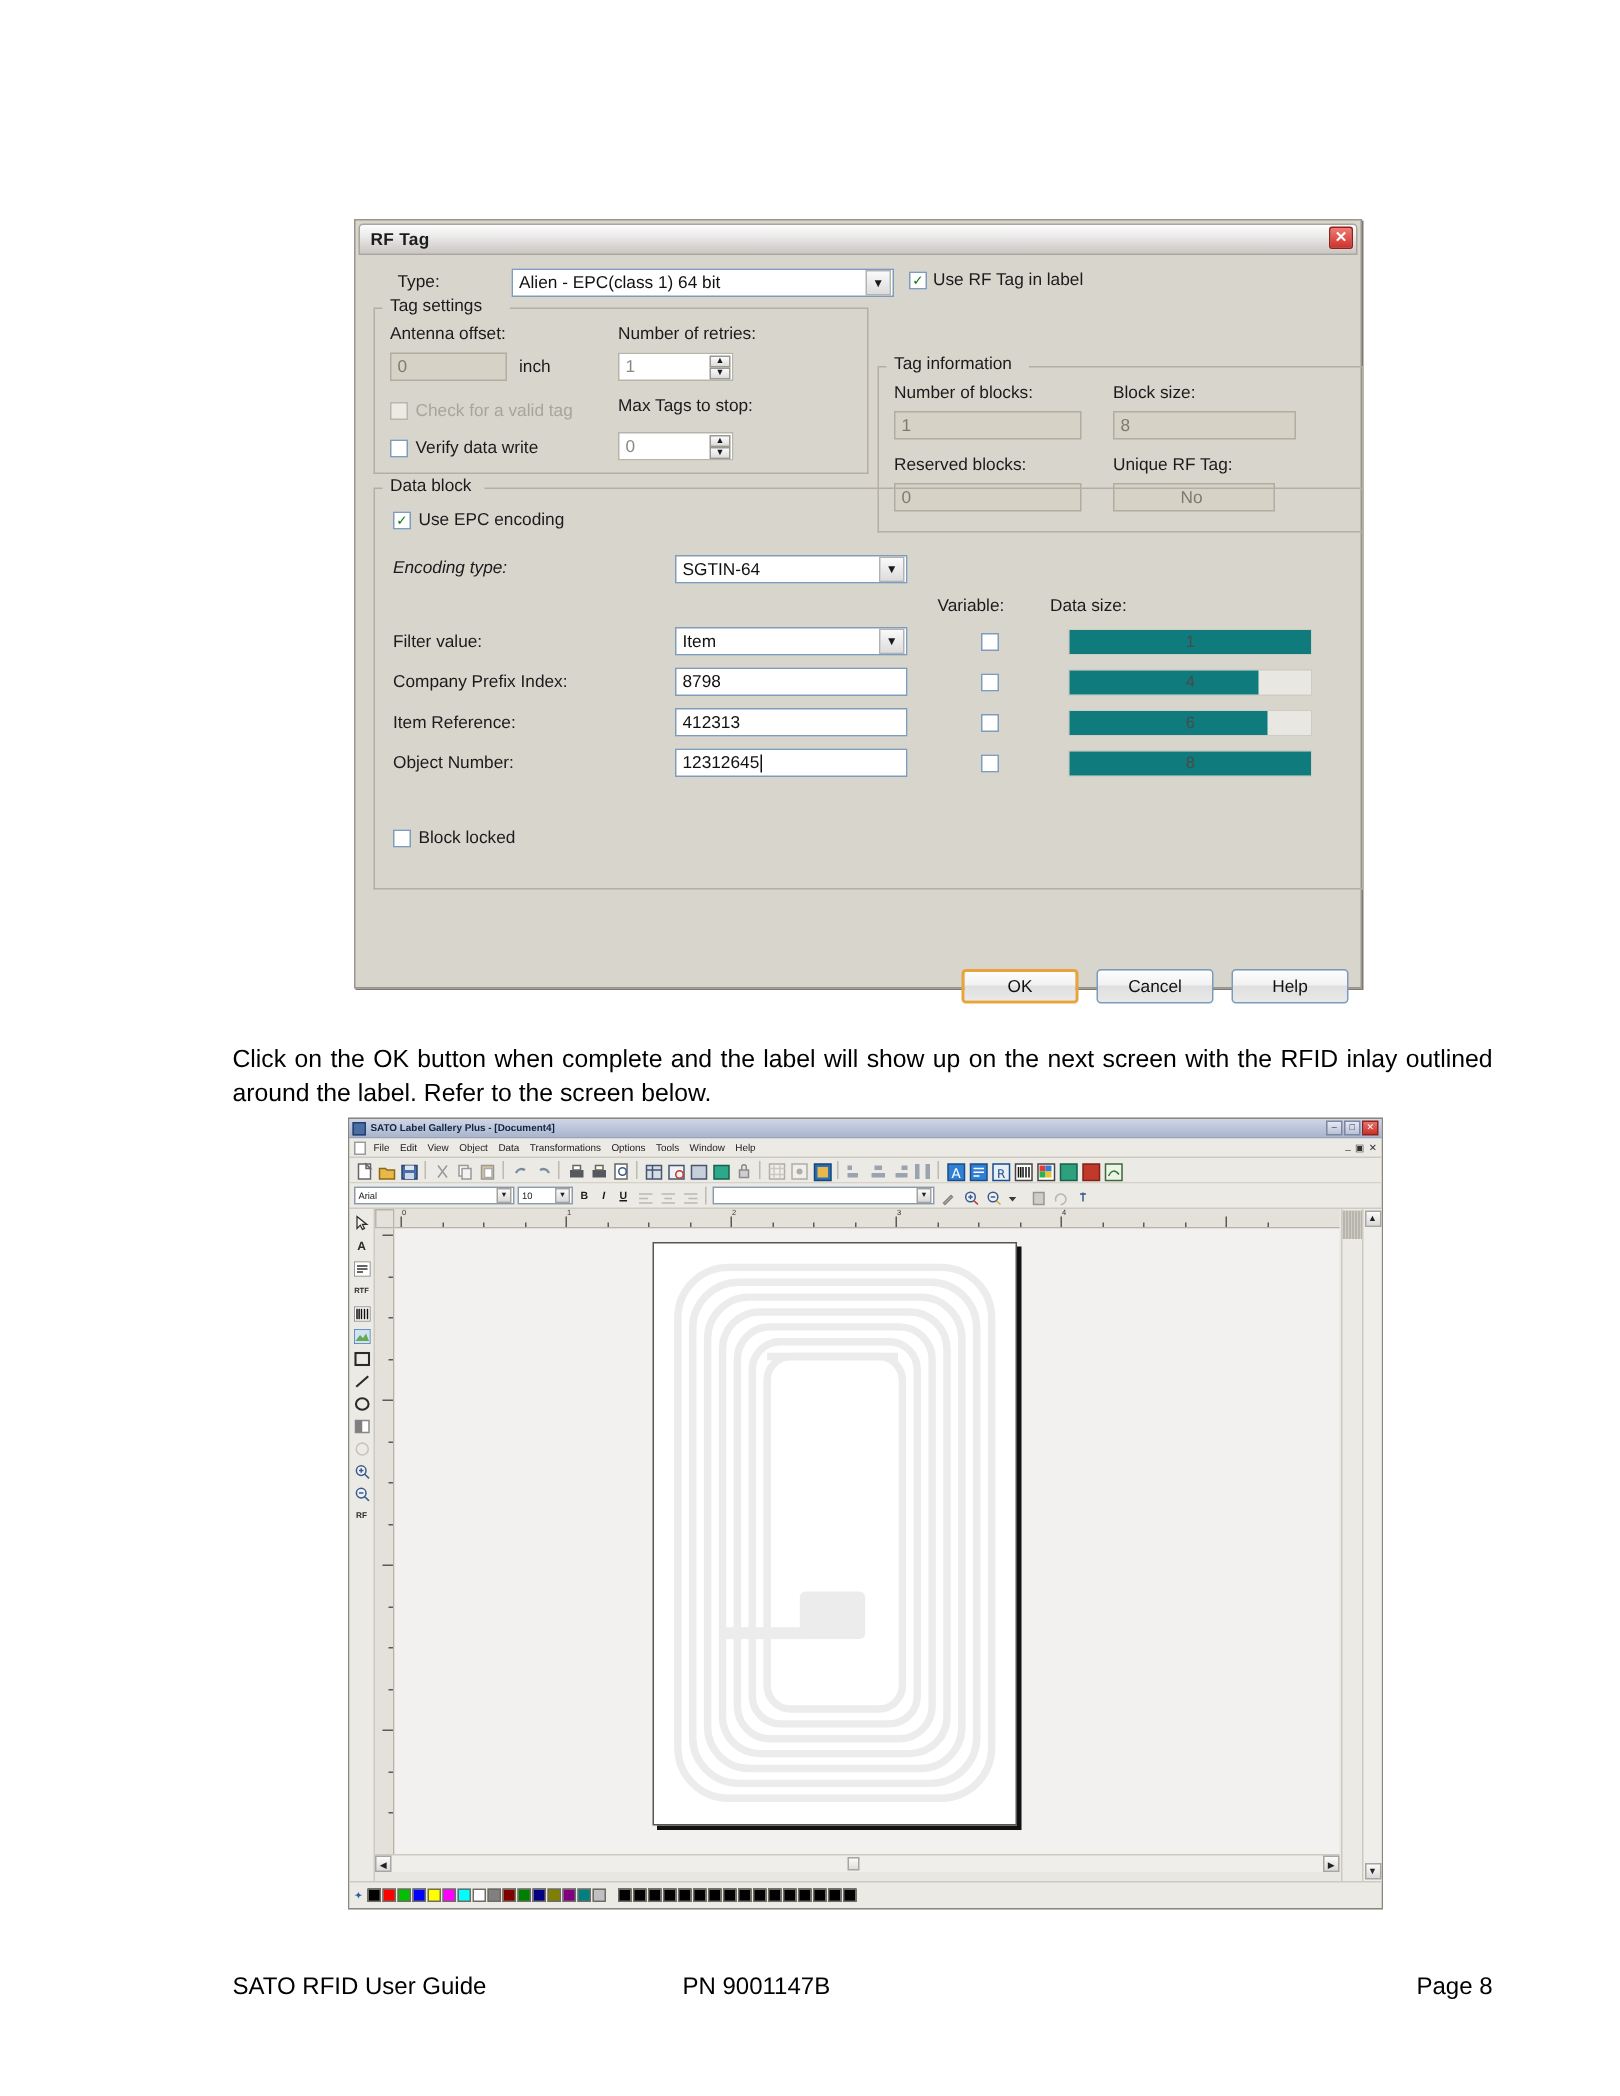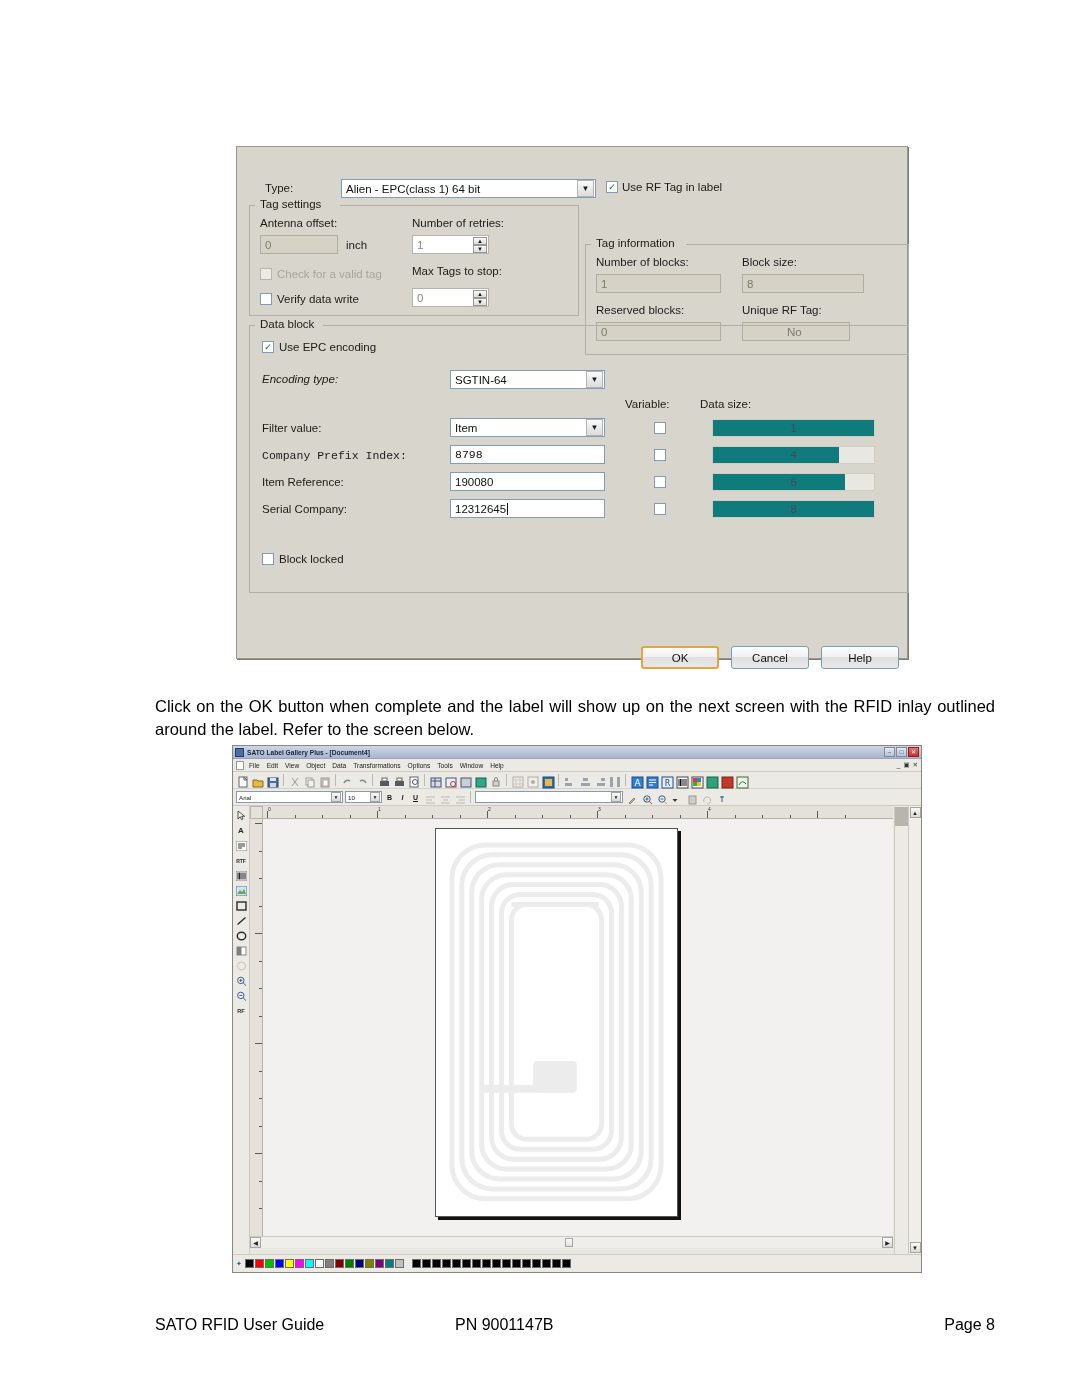--- a/index.html
+++ b/index.html
@@ -144,21 +144,21 @@
     position:absolute; left:0; top:0; bottom:0;
     background:#0f7b7d;
     display:flex; align-items:center; justify-content:center;
   }
   .frow .fbar .fnum{
     position:absolute; left:0; right:0; top:0; bottom:0;
     display:flex; align-items:center; justify-content:center;
     font-size:11px; color:#4a4a4a;
   }
   #frow-0{ top:93px; }
-  #frow-1{ top:120px;font-family:Liberation Mono, monospace; }
+  #frow-1{ top:120px; }
   #frow-2{ top:147px; }
   #frow-3{ top:174px; }
 
   #db-blocklocked{ position:absolute; left:12px; top:228px; display:flex; align-items:center; gap:5px;}
 
   
   .dbtn{
     position:absolute; top:473px; height:23px; width:78px;
     background:linear-gradient(to bottom,#fdfdfd 0%,#f1f1f1 45%,#dfdfdf 50%,#e9e9e9 100%);
     border:1px solid #7b9bbb; border-radius:3px;
@@ -307,20 +307,24 @@
   }
   #footer .f1{ width:300px; }
   #footer .f2{ flex:1; }
   #footer .f3{ text-align:right; }
 </style>
 </head>
 <body>
 
 <div id="rf-dialog">
 
+  <div id="rf-titlebar">
+    <span id="rf-title">RF Tag</span>
+    <div id="rf-close">✕</div>
+  </div>
 
   <div id="rf-body">
 
     <div id="type-row">
       <span id="type-label" class="lbl">Type:</span>
       <div id="type-combo" class="combo">
         <span class="ctext">Alien - EPC(class 1) 64 bit</span>
         <span class="carrow">▼</span>
       </div>
       <div id="userf-wrap">
@@ -421,30 +425,30 @@
         <div class="fctl txt">8798</div>
         <span class="fvar cbx off">✓</span>
         <div class="fbar">
           <span class="fill" style="width: 78%; background: rgb(15, 123, 125);"></span>
           <span class="fnum">4</span>
         </div>
       </div>
 
       <div id="frow-2" class="frow">
         <span class="flbl lbl">Item Reference:</span>
-        <div class="fctl txt">190080</div>
+        <div class="fctl txt">412313</div>
         <span class="fvar cbx off">✓</span>
         <div class="fbar">
           <span class="fill" style="width: 82%; background: rgb(15, 123, 125);"></span>
           <span class="fnum">6</span>
         </div>
       </div>
 
       <div id="frow-3" class="frow">
-        <span class="flbl lbl">Serial Company:</span>
+        <span class="flbl lbl">Object Number:</span>
         <div class="fctl txt">
             <span>12312645</span>
             <span style="display:inline-block;width:1px;height:12px;background:#111;margin-left:1px;"></span>
           </div>
         <span class="fvar cbx off">✓</span>
         <div class="fbar">
           <span class="fill" style="width: 100%; background: rgb(15, 123, 125);"></span>
           <span class="fnum">8</span>
         </div>
       </div>

